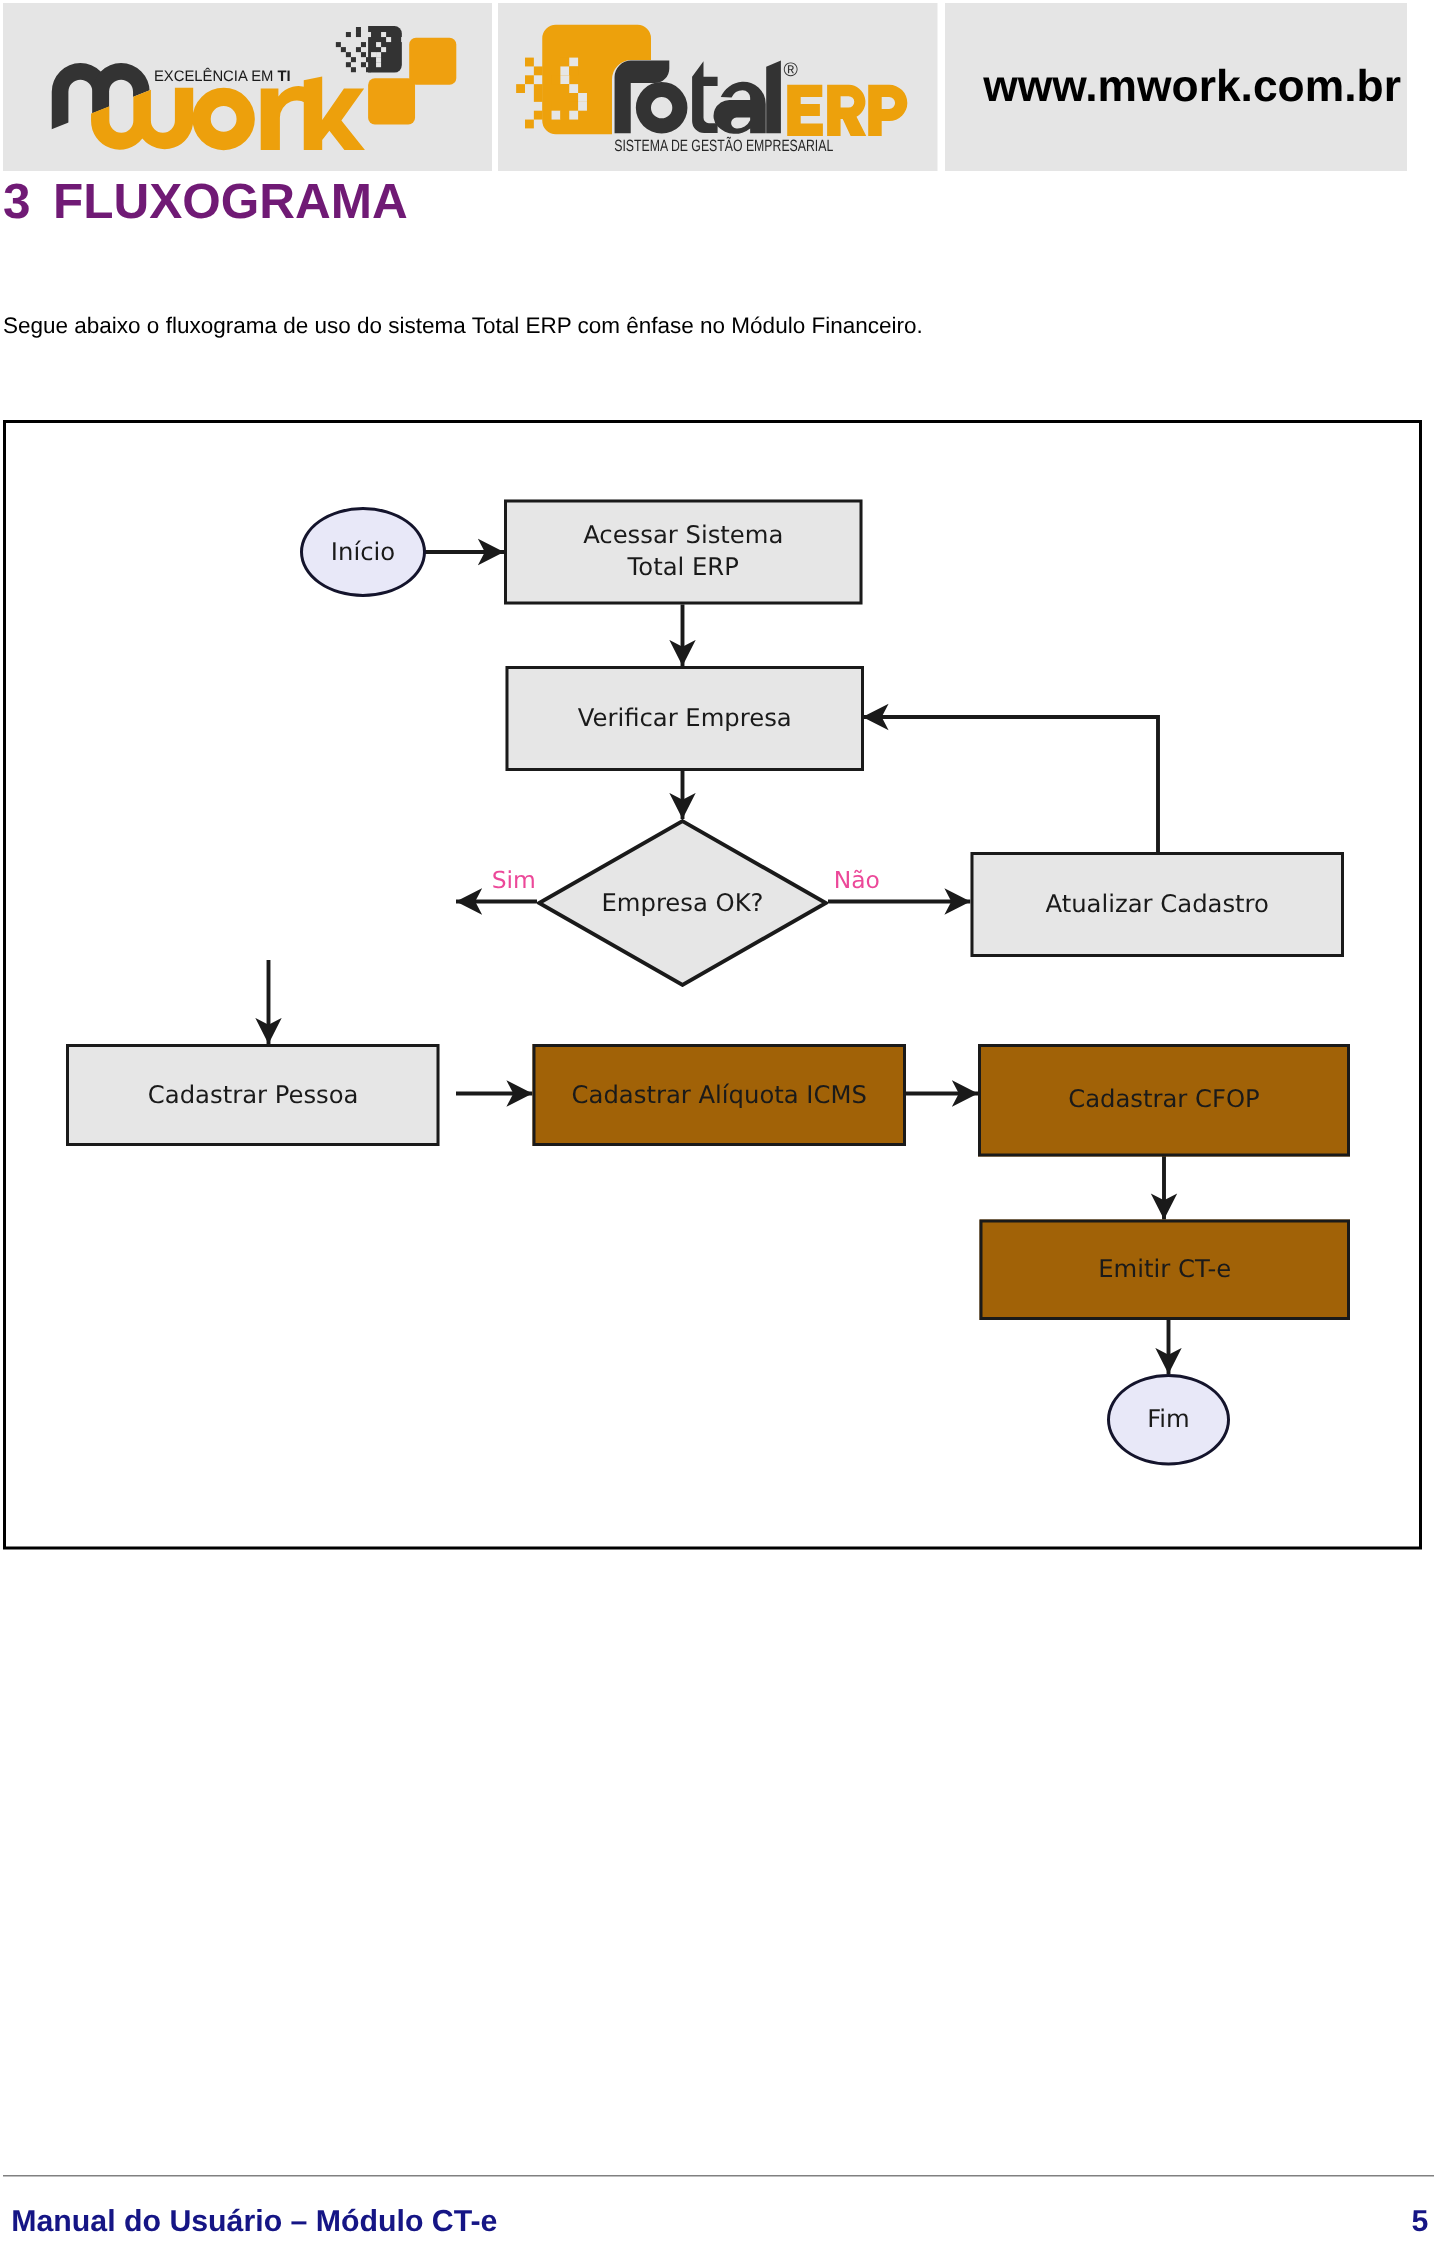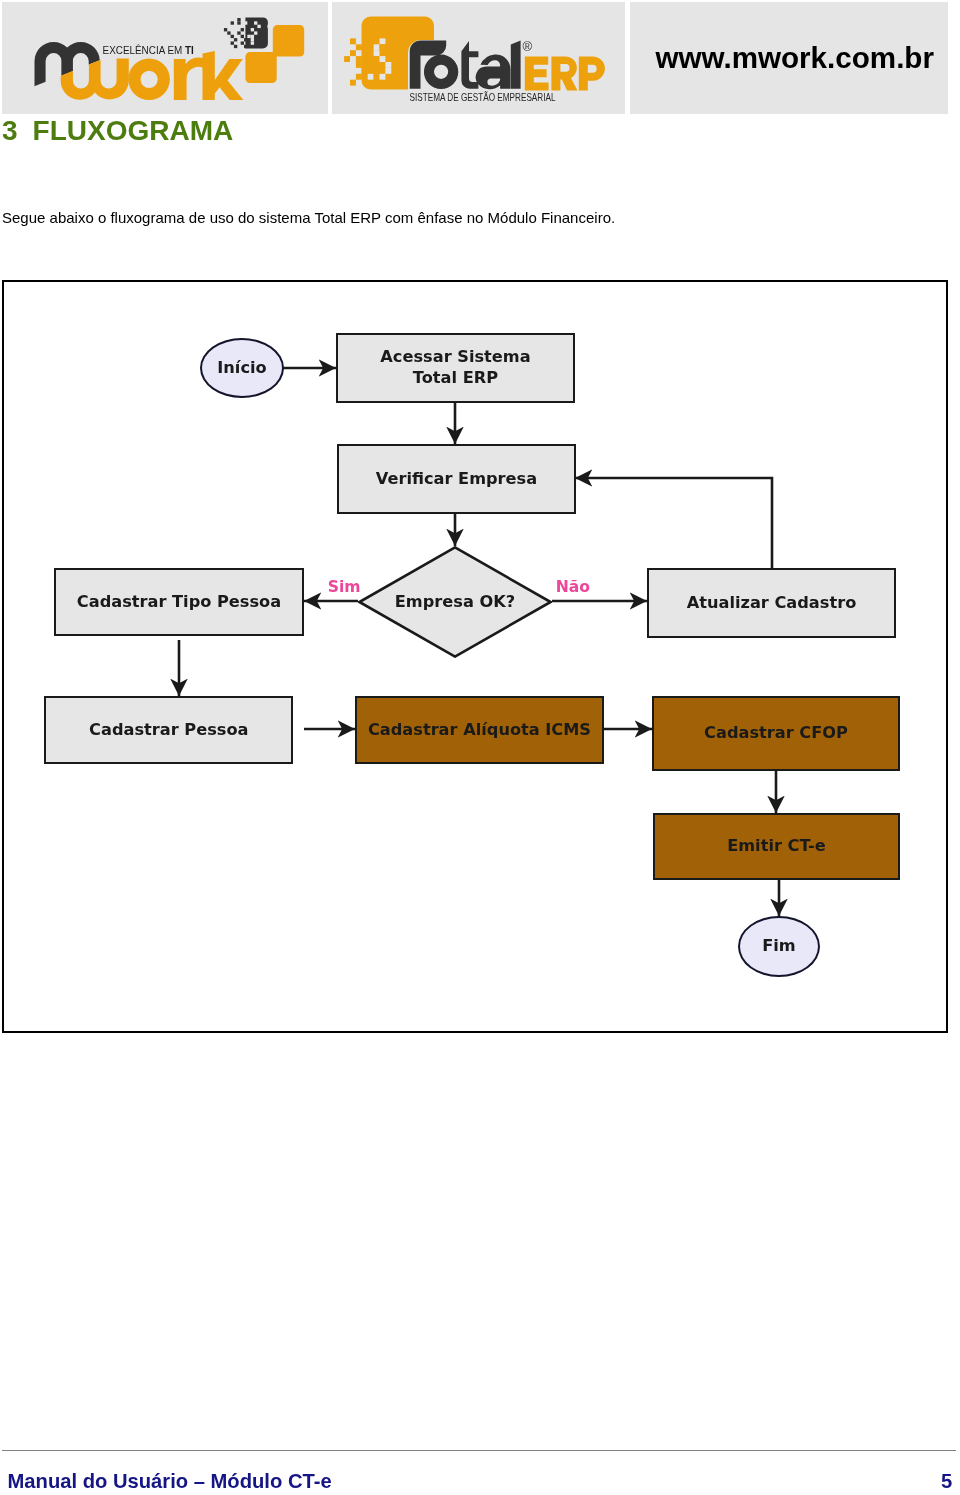--- a/index.html
+++ b/index.html
@@ -3,34 +3,34 @@
 <meta charset="utf-8">
 <style>
   html,body{margin:0;padding:0;}
   body{width:960px;height:1495px;background:#fff;font-family:"Liberation Sans",sans-serif;position:relative;overflow:hidden;}
   .page{position:absolute;left:0;top:0;width:960px;height:1495px;}
   
   .hdr{position:absolute;left:0;top:0;width:960px;height:115px;}
   .hdr-panel{position:absolute;top:1.7px;height:112.4px;background:#e5e5e5;}
   #panel1{left:2.2px;width:325.8px;}
   #panel2{left:332px;width:293px;}
-  #panel3{left:630px;width:308px;padding-left:10px;}
+  #panel3{left:630px;width:308px;}
   .site-url{position:absolute;font-size:29.6px;font-weight:bold;color:#000;letter-spacing:0px;white-space:nowrap;}
   .logo-mwork{position:absolute;left:0;top:0;}
   .tagline{font-family:"Liberation Sans",sans-serif;font-size:10.1px;fill:#1b1b1b;letter-spacing:0px;}
   .tbold{font-weight:bold;}
   .logo-total{position:absolute;left:0;top:0;}
   .reg{font-family:"Liberation Sans",sans-serif;font-size:13px;fill:#333;}
   .ttag{font-family:"Liberation Sans",sans-serif;font-size:10.9px;fill:#262626;letter-spacing:0px;}
   
-  .h-num{position:absolute;left:2px;top:117px;font-size:28px;font-weight:bold;color:#4d7c0f;line-height:1;}
+  .h-num{position:absolute;left:2px;top:117px;font-size:33px;font-weight:bold;color:#701a75;line-height:1;}
   .h-gap{display:inline-block;width:15px;}
   .intro{position:absolute;left:2px;top:210px;width:950px;font-size:15px;color:#000;line-height:1;}
   
-  .frame{position:absolute;left:2.3px;top:280px;width:946px;height:752.5px;border:2.5px solid #000;box-sizing:border-box;background:#fff;font-weight:bold;}
+  .frame{position:absolute;left:2.3px;top:280px;width:946px;height:752.5px;border:2.5px solid #000;box-sizing:border-box;background:#fff;}
   .fc{position:absolute;left:-1.3px;top:0;}
   .node{position:absolute;display:flex;align-items:center;justify-content:center;text-align:center;
         font-family:"DejaVu Sans",sans-serif;font-size:16.2px;color:#1a1a1a;line-height:1.27;box-sizing:border-box;}
   .node.rect{background:#e6e6e6;border:2.6px solid #1a1a1a;}
   .node.rect.purple{background:#a16207;}
   .node.ell{background:#e8e8f8;border:2.4px solid #14142c;border-radius:50%;}
   .node.dia{background:transparent;border:0;}
   .diabg{position:absolute;left:0;top:0;}
   .dialbl{position:relative;z-index:2;}
   #n-inicio{left:195.7px;top:56px;width:84px;height:60px;}
@@ -201,23 +201,20 @@
       </div>
     <div class="node rect" id="n-verificar">
         <span>Verificar Empresa</span>
       </div>
     <div class="node dia" id="n-empresaok">
       <svg class="diabg" width="194" height="112" viewBox="0 0 194 112">
           <polygon points="97,1.4 192.6,56 97,110.6 1.4,56" fill="#e6e6e6" stroke="#1a1a1a" stroke-width="2.6"></polygon>
         </svg>
       <span class="dialbl">Empresa OK?</span>
       </div>
-    <div class="node rect" id="n-tipopessoa">
-        <span>Cadastrar Tipo Pessoa</span>
-      </div>
     <div class="node rect" id="n-atualizar">
         <span>Atualizar Cadastro</span>
       </div>
     <div class="node rect" id="n-pessoa">
         <span>Cadastrar Pessoa</span>
       </div>
     <div class="node rect purple" id="n-icms">
         <span>Cadastrar Alíquota ICMS</span>
       </div>
     <div class="node rect purple" id="n-cfop">

